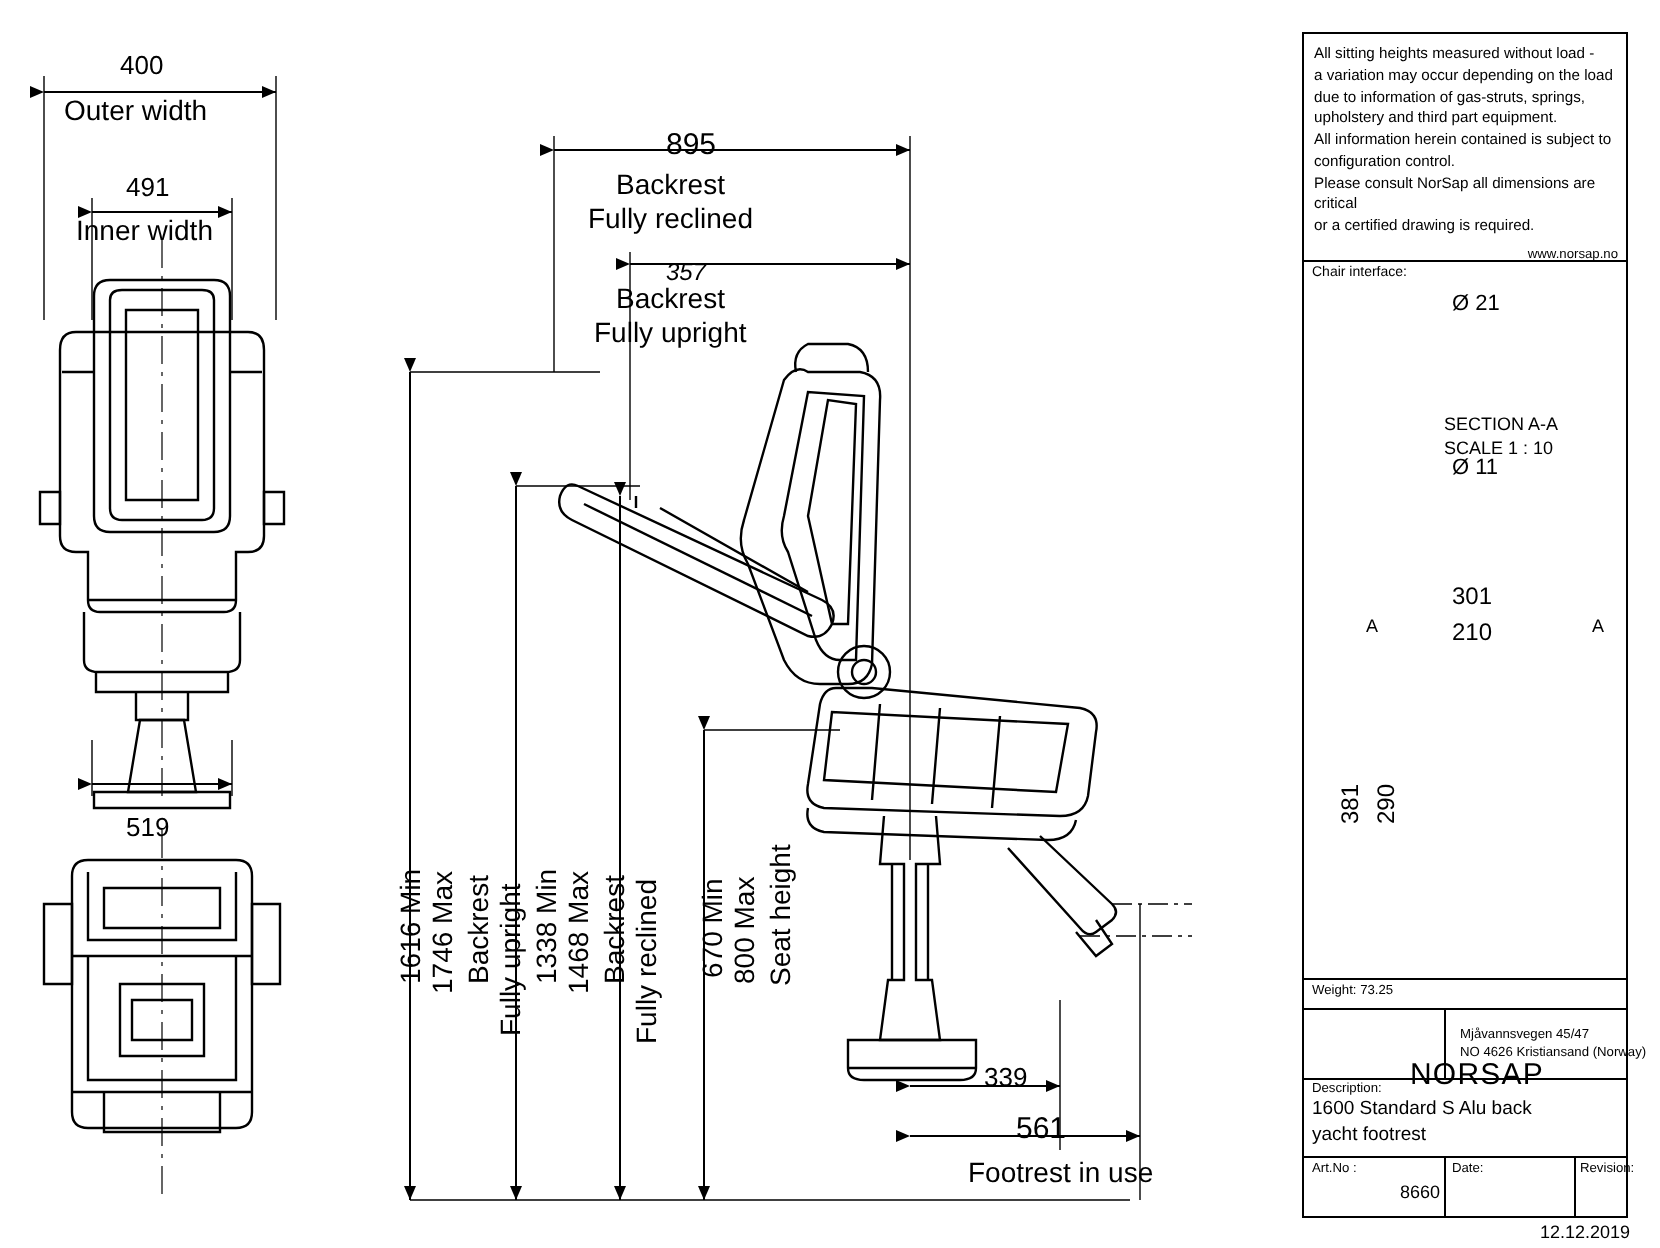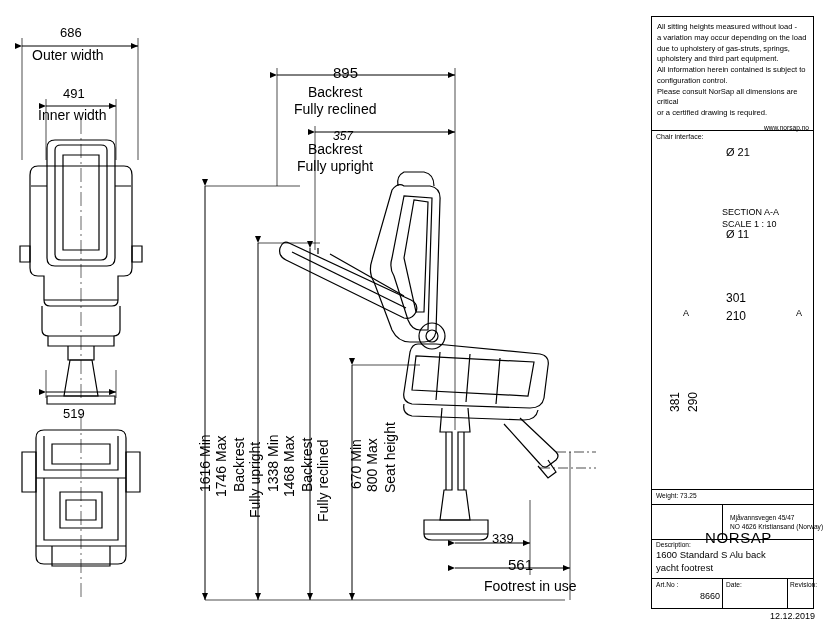--- a/index.html
+++ b/index.html
@@ -210,21 +210,21 @@
       </g>
 
       <g stroke-width="1.4">
         <path d="M672,512 q-6,0 -6,7 q0,7 6,7 l8,0 l0,-14 z"></path>
         <path d="M684,512 l0,14 q6,0 6,-7 q0,-7 -6,-7 z"></path>
         <line x1="690" y1="509" x2="690" y2="529"></line>
       </g>
     </g>
   </svg>
 
-  <div class="dim" style="left:60px; top:25px;">686</div>
+  <div class="dim" style="left:60px; top:25px;">400</div>
   <div class="lbl" style="left:32px; top:47px; font-size:14px;">Outer width</div>
   <div class="dim" style="left:63px; top:86px;">491</div>
   <div class="lbl" style="left:38px; top:107px; font-size:14px;">Inner width</div>
   <div class="dim" style="left:63px; top:406px;">519</div>
 
   <div class="dim" style="left:333px; top:64px; font-size:15px;">895</div>
   <div class="lbl" style="left:308px; top:84px; font-size:14px;">Backrest</div>
   <div class="lbl" style="left:294px; top:101px; font-size:14px;">Fully reclined</div>
 
   <div class="dim" style="left:333px; top:129px; font-size:12px;font-style:italic;">357</div>
@@ -247,21 +247,21 @@
 
   <div class="dim" style="left:492px; top:531px;">339</div>
   <div class="dim" style="left:508px; top:556px; font-size:15px;">561</div>
   <div class="lbl" style="left:484px; top:578px; font-size:14px;">Footrest in use</div>
 
   <div class="panel"></div>
 
   <div class="notes">
     <div>All sitting heights measured without load -</div>
     <div>a variation may occur depending on the load</div>
-    <div>due to upholstery of gas-struts, springs,</div>
+    <div>due to information of gas-struts, springs,</div>
     <div>upholstery and third part equipment.</div>
     <div>All information herein contained is subject to</div>
     <div>configuration control.</div>
     <div>Please consult NorSap all dimensions are critical</div>
     <div>or a certified drawing is required.</div>
     <div class="url">www.norsap.no</div>
   </div>
 
   <div class="panel-sep" style="top:130px;"></div>
 

